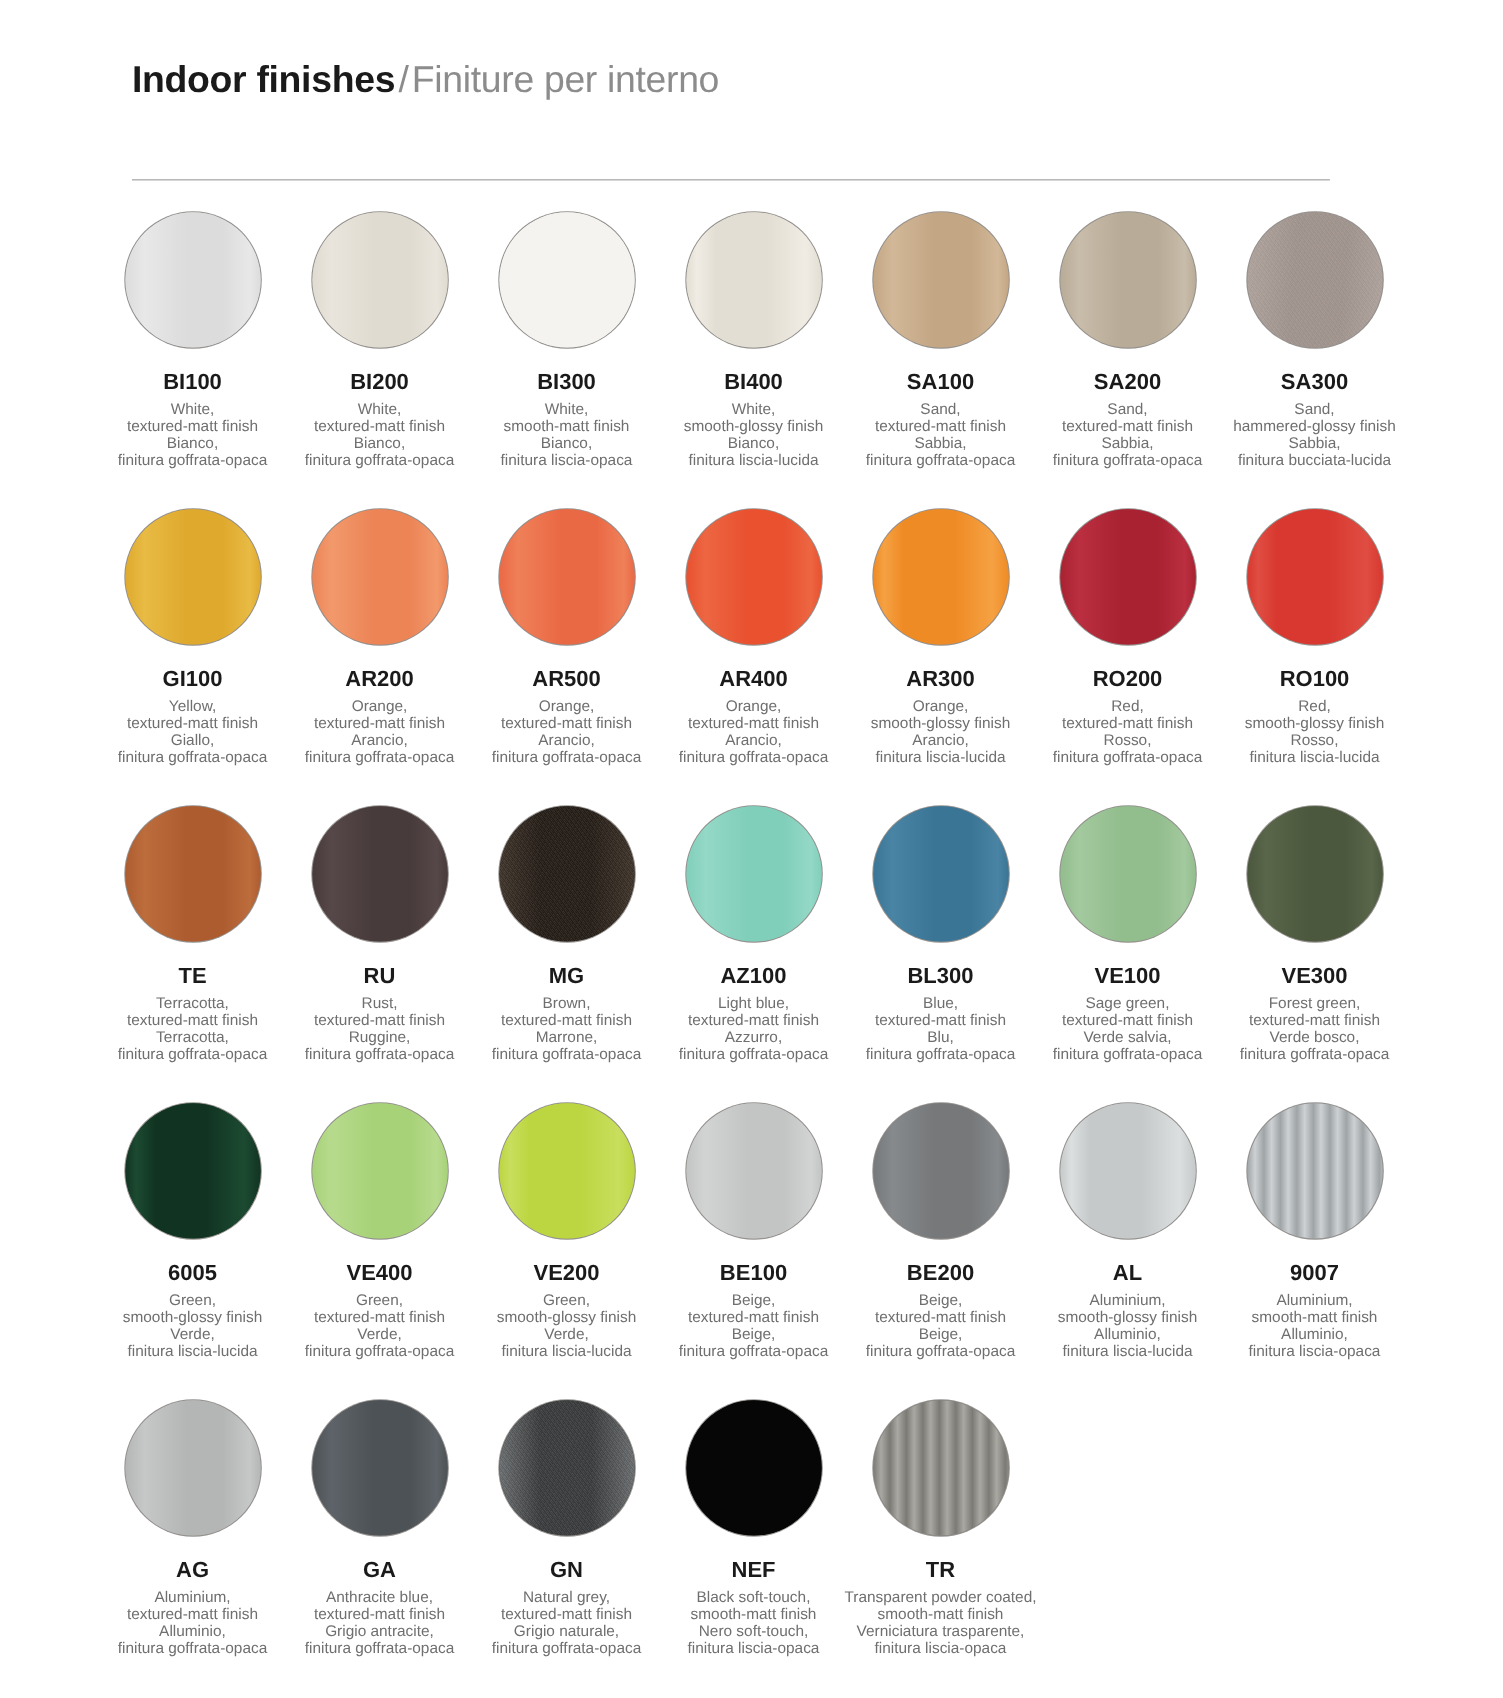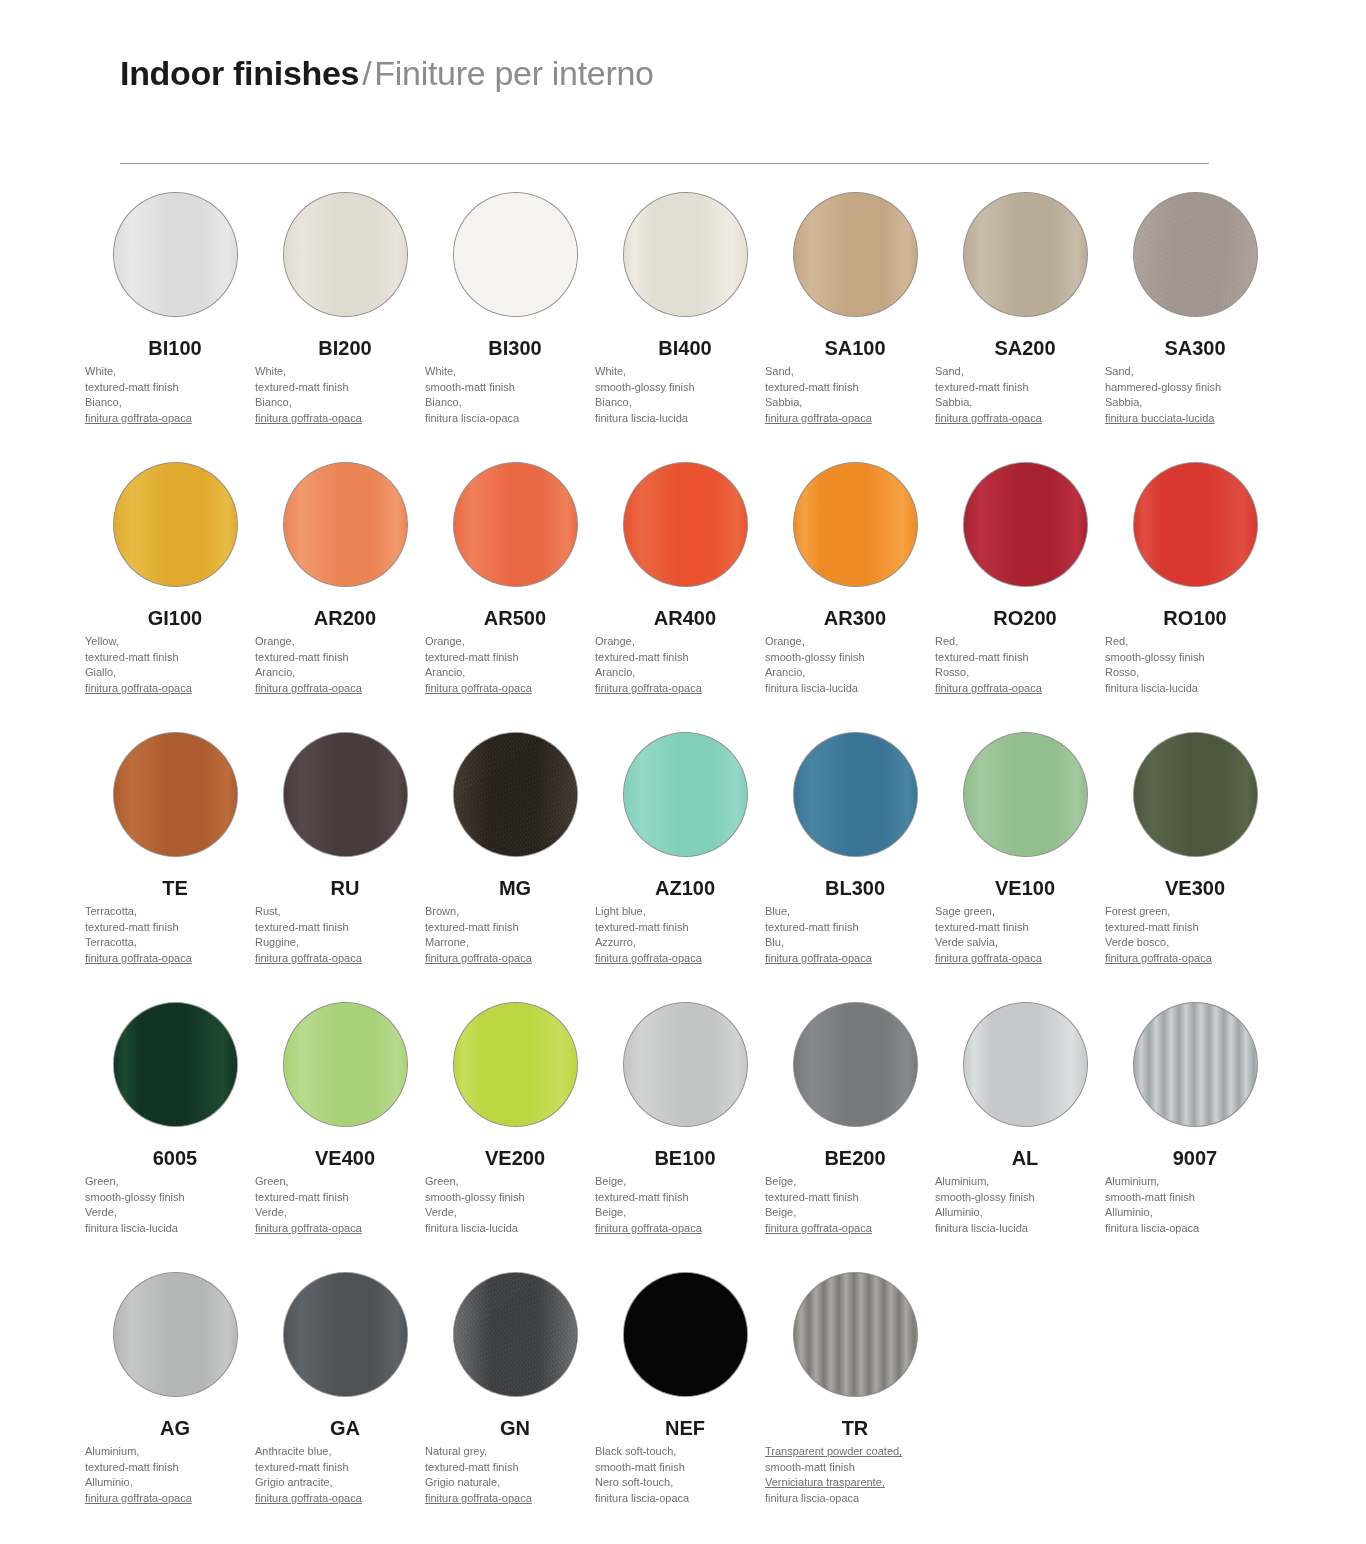--- a/index.html
+++ b/index.html
@@ -121,27 +121,28 @@
     margin-top: 14px;
     font-size: 20px;
     font-weight: bold;
     line-height: 24px;
     color: #1a1a1a;
     text-align: center;
     white-space: nowrap;
   }
   .desc {
     margin-top: 4px;
-    font-size: 11px;
+    font-size: 14px;
     line-height: 15.6px;
     color: #6f6f6f;
+    text-align: center;
     width: 180px;
   }
   .desc div { white-space: nowrap; }
-  .desc .wide { white-space: normal; text-decoration: underline; }
+  .desc .wide { white-space: normal; }
 </style>
 </head>
 <body>
 
 <div class="page">
 
   <div class="header">
     <div class="title-line">
       <span class="title-en">Indoor finishes</span><span class="title-sep">/</span><span class="title-it">Finiture per interno</span>
     </div>

